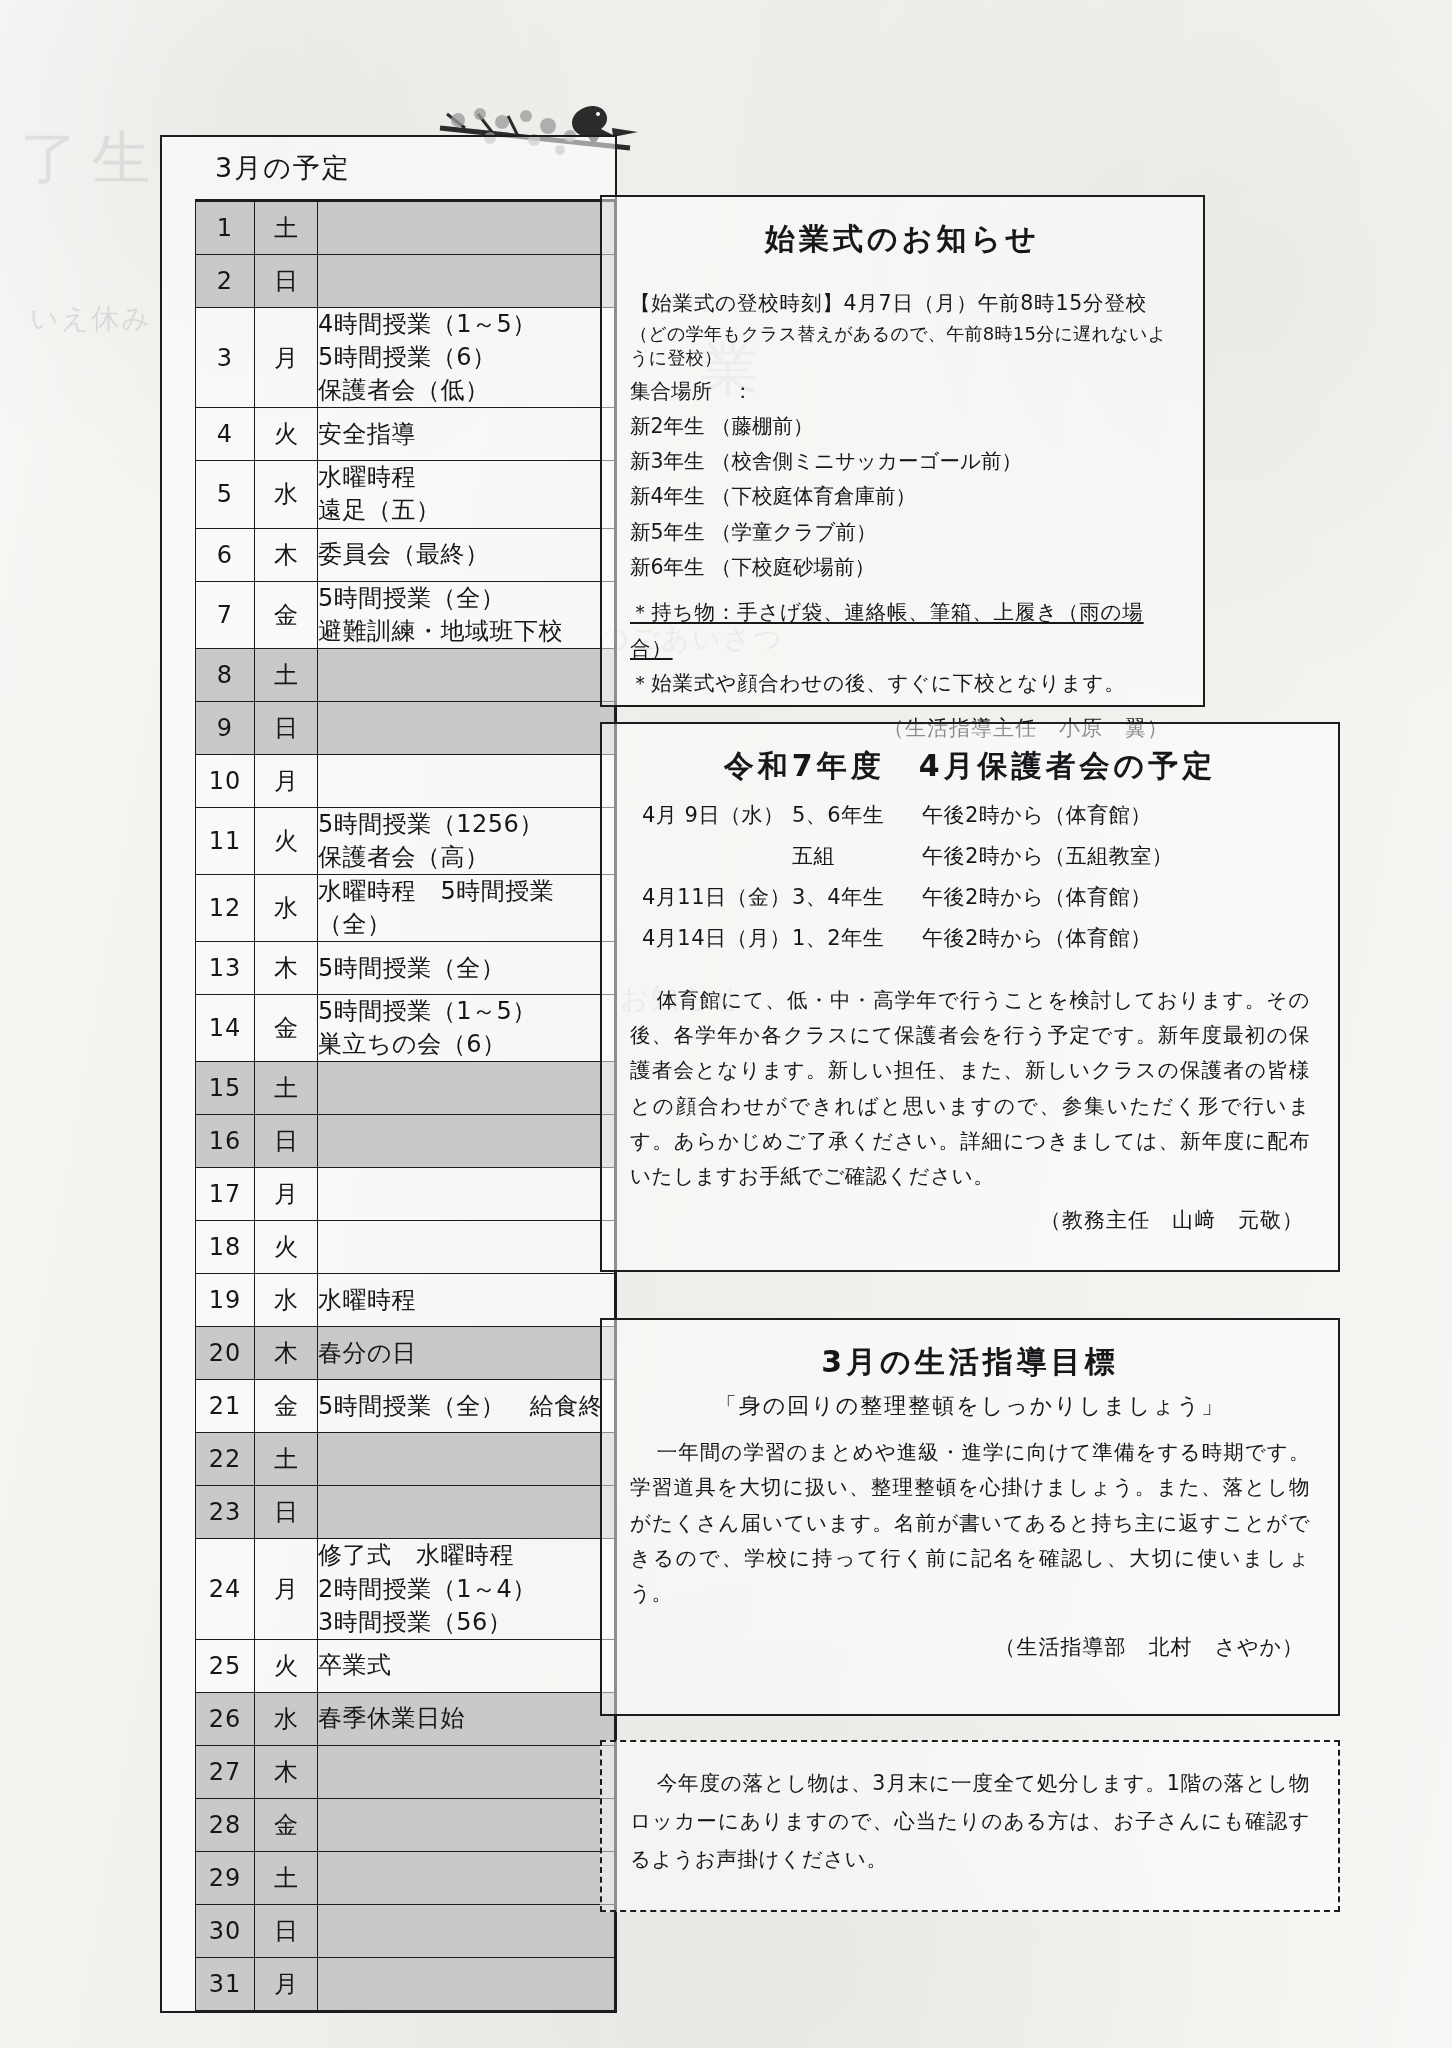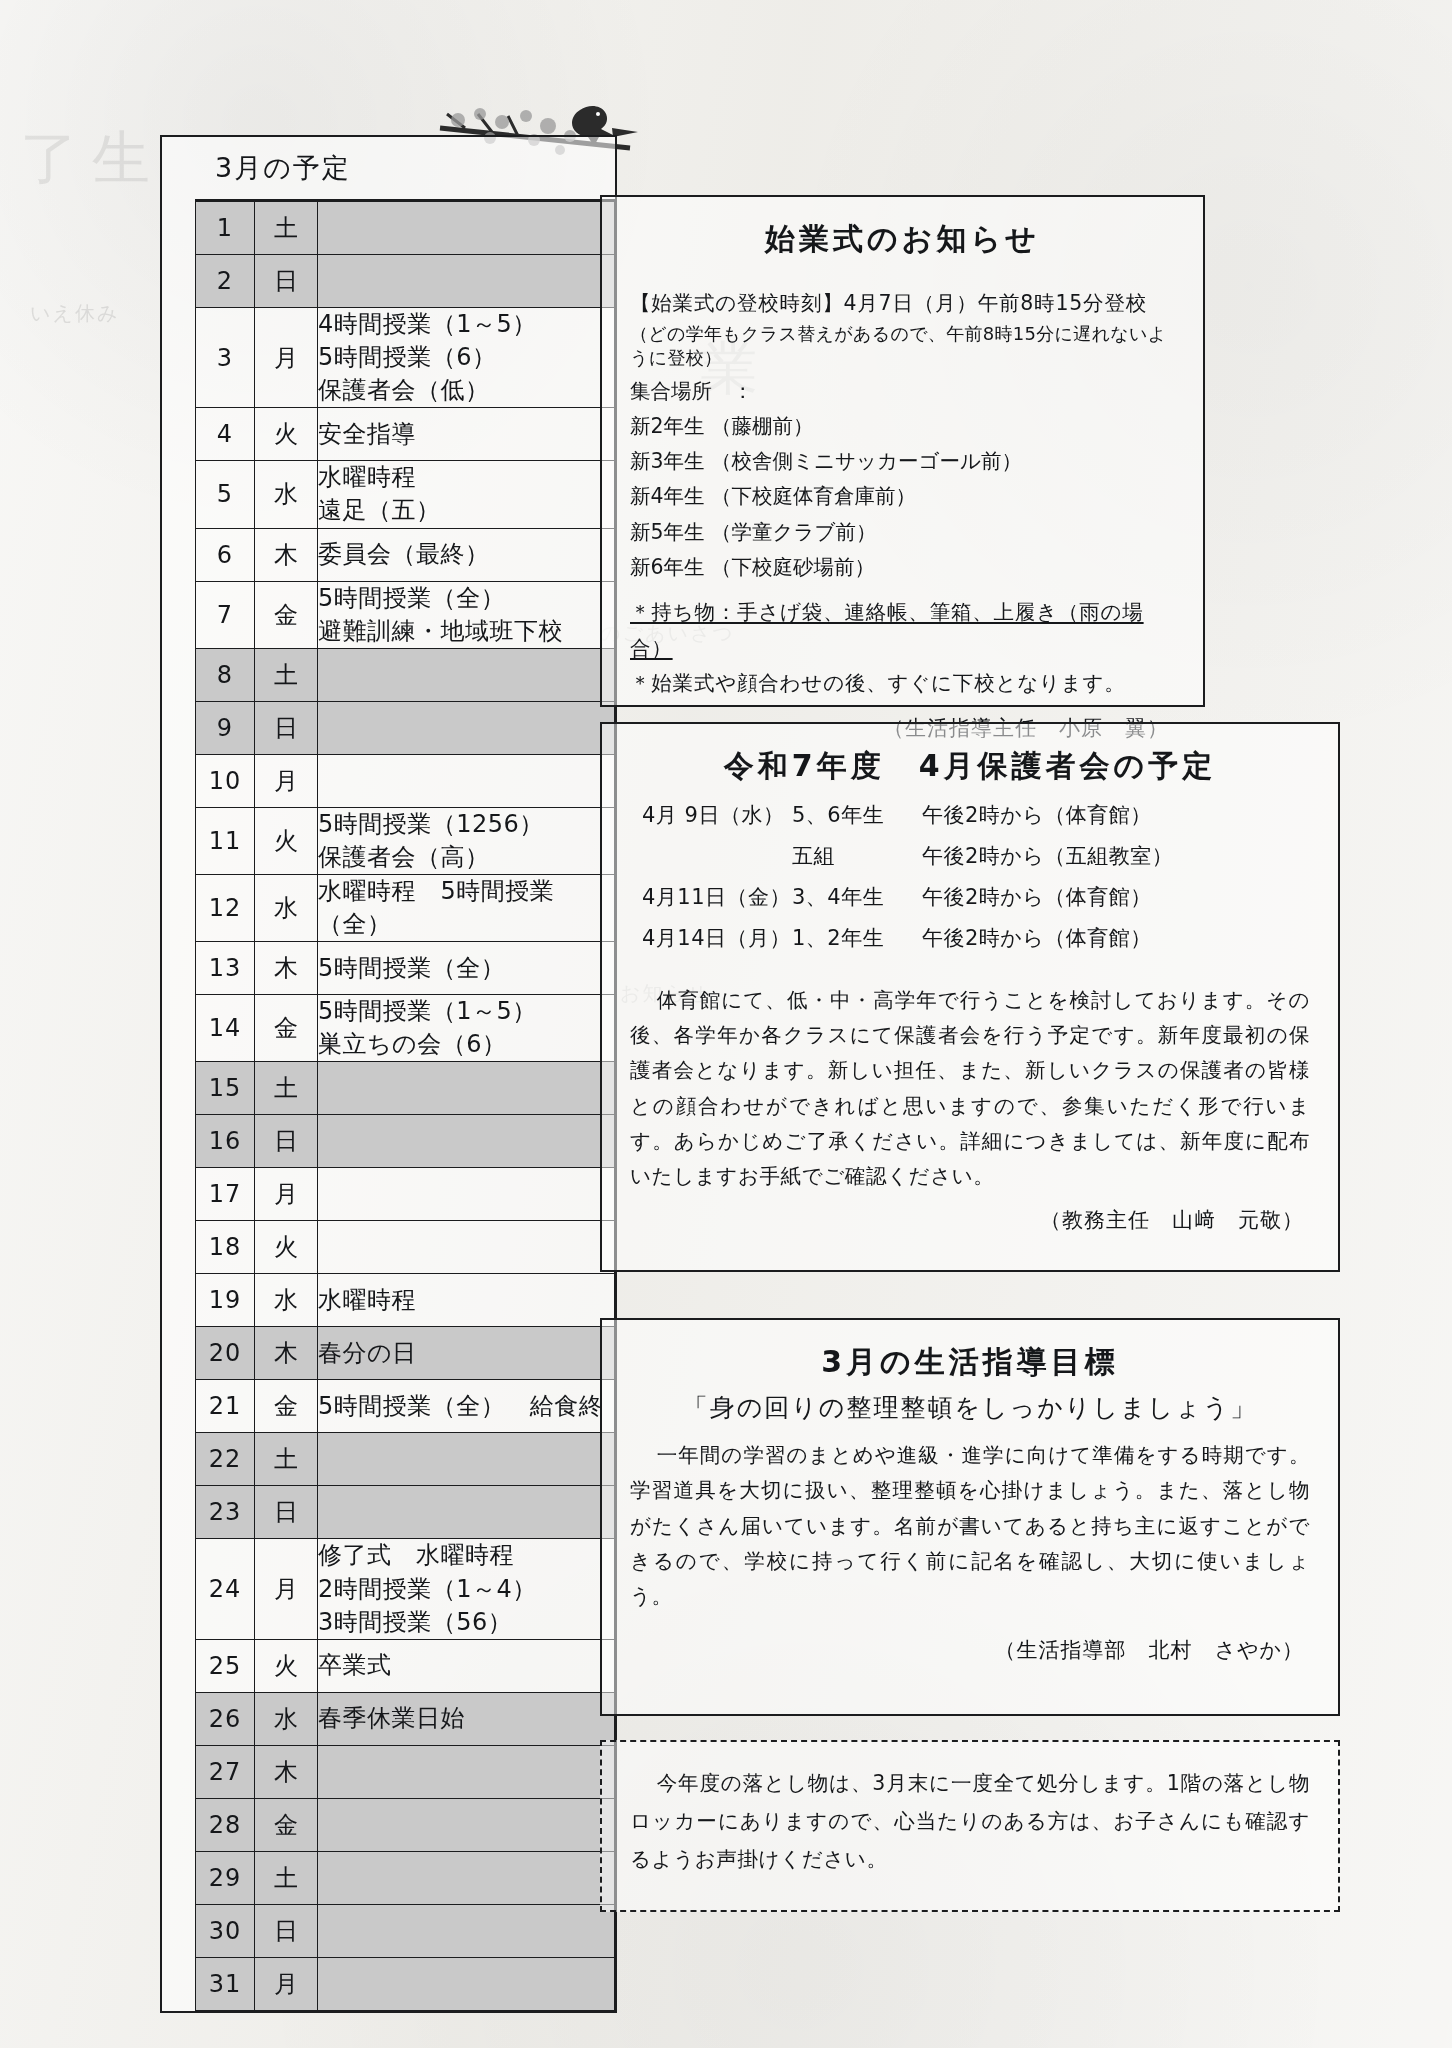--- a/index.html
+++ b/index.html
@@ -17,21 +17,21 @@
     background:
       radial-gradient(circle at 18% 6%, rgba(0,0,0,.045) 0%, rgba(0,0,0,0) 18%),
       radial-gradient(circle at 86% 14%, rgba(0,0,0,.03) 0%, rgba(0,0,0,0) 22%),
       radial-gradient(circle at 55% 96%, rgba(0,0,0,.035) 0%, rgba(0,0,0,0) 26%),
       linear-gradient(100deg, rgba(255,255,255,.55) 0%, rgba(235,233,228,.25) 45%, rgba(255,255,255,.5) 100%);
     pointer-events:none;
   }
   .ghost{
     position:absolute;
     color:rgba(60,60,60,.13);
-    font-size:20px;
+    font-size:28px;
     letter-spacing:2px;
     pointer-events:none;
     user-select:none;
     white-space:nowrap;
   }
   .ghost.big{font-size:58px;letter-spacing:14px;color:rgba(60,60,60,.10);}
 
   .sheet{position:absolute;inset:0;}
 
   
@@ -76,21 +76,21 @@
   .box.dashed{border:2px dashed #1b1c1e;}
   .box-title{
     text-align:center;
     font-size:30px;
     font-weight:bold;
     letter-spacing:4px;
     margin:22px 0 8px;
   }
   .box-sub{
     text-align:center;
-    font-size:25px;
+    font-size:22px;
     letter-spacing:2px;
     margin:4px 0 10px;
   }
   .para{
     font-size:20.5px;
     line-height:1.72;
     letter-spacing:.6px;
     margin:0 28px 6px;
     text-align:justify;
   }

